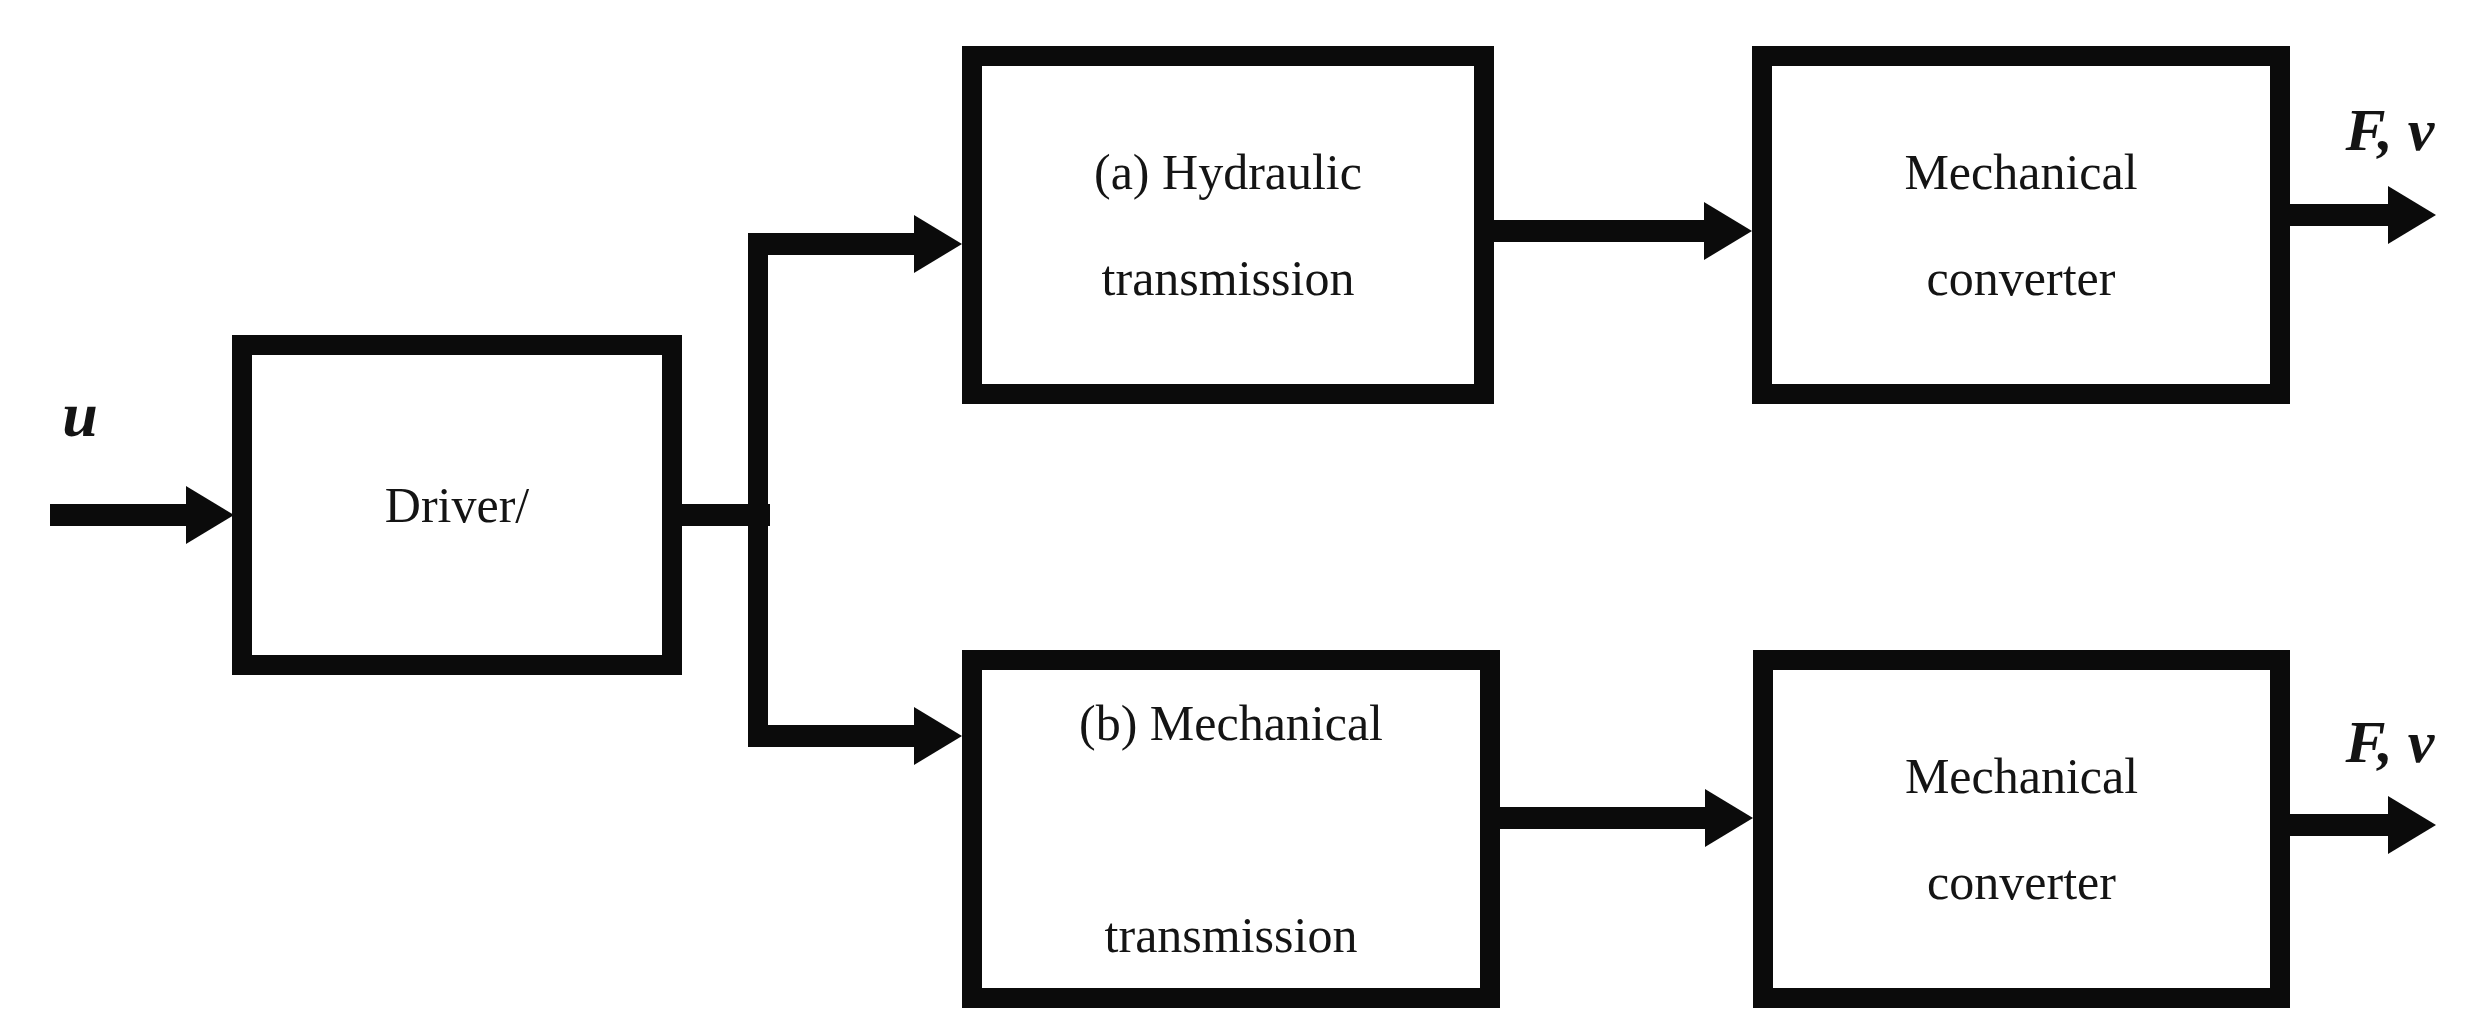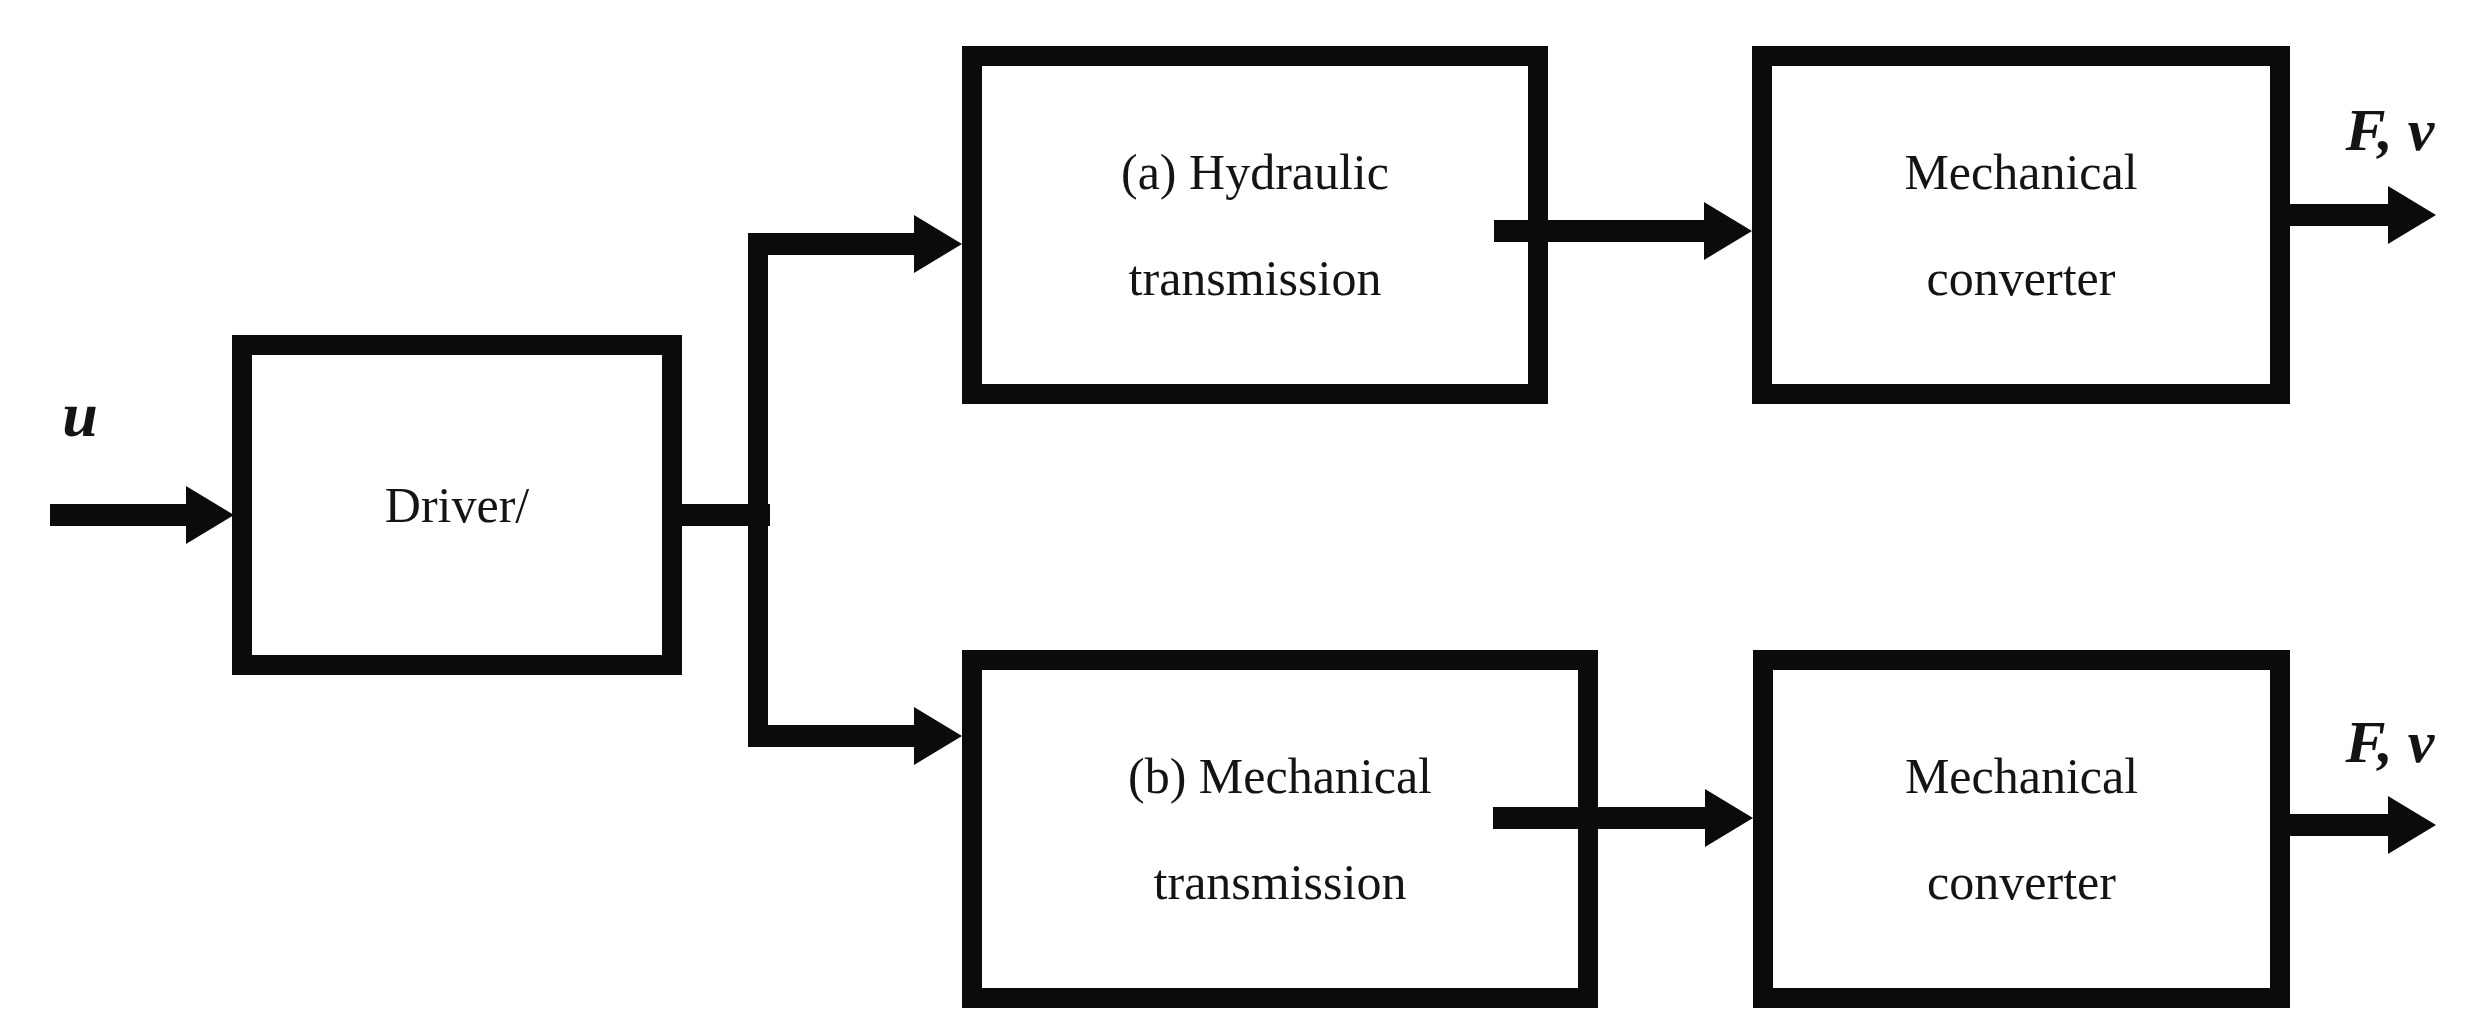--- a/index.html
+++ b/index.html
@@ -56,28 +56,28 @@
   
   .b-driver  { left: 232px; top: 335px; width: 450px; height: 340px; }
   
   .conn-driver { left: 680px; top: 504px; width: 90px;  height: 22px; }
   .branch-v    { left: 748px; top: 233px; width: 20px;  height: 514px; }
   .br-top      { left: 748px; top: 233px; width: 168px; height: 22px; }
   .br-top-h    { left: 914px; top: 215px; }
   .br-bot      { left: 748px; top: 725px; width: 168px; height: 22px; }
   .br-bot-h    { left: 914px; top: 707px; }
   
-  .b-hyd     { left: 962px;  top: 46px;  width: 586px; height: 358px; text-align: right; }
+  .b-hyd     { left: 962px;  top: 46px;  width: 532px; height: 358px; text-align: right; }
   .a2c-shaft { left: 1494px; top: 220px; width: 212px; height: 22px; }
   .a2c-head  { left: 1704px; top: 202px; }
   .b-conv1   { left: 1752px; top: 46px;  width: 538px; height: 358px; }
   .out1-shaft{ left: 2290px; top: 204px; width: 100px; height: 22px; }
   .out1-head { left: 2388px; top: 186px; }
   
-  .b-mech    { left: 962px;  top: 650px; width: 636px; height: 358px; }
+  .b-mech    { left: 962px;  top: 650px; width: 538px; height: 358px; justify-content: space-between; }
   .b2c-shaft { left: 1493px; top: 807px; width: 214px; height: 22px; }
   .b2c-head  { left: 1705px; top: 789px; }
   .b-conv2   { left: 1753px; top: 650px; width: 537px; height: 358px; }
   .out2-shaft{ left: 2290px; top: 814px; width: 100px; height: 22px; }
   .out2-head { left: 2388px; top: 796px; }
 </style>
 </head>
 <body>
 
 <div class="canvas">

